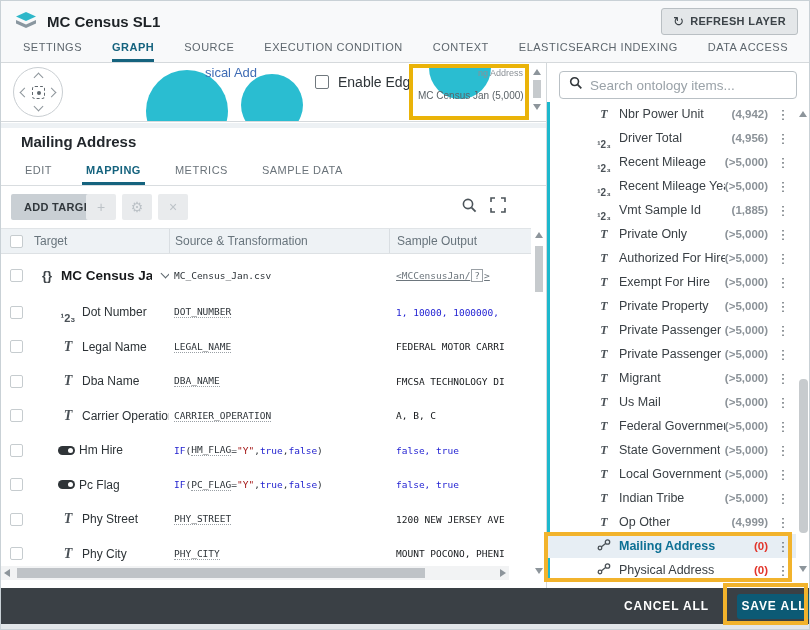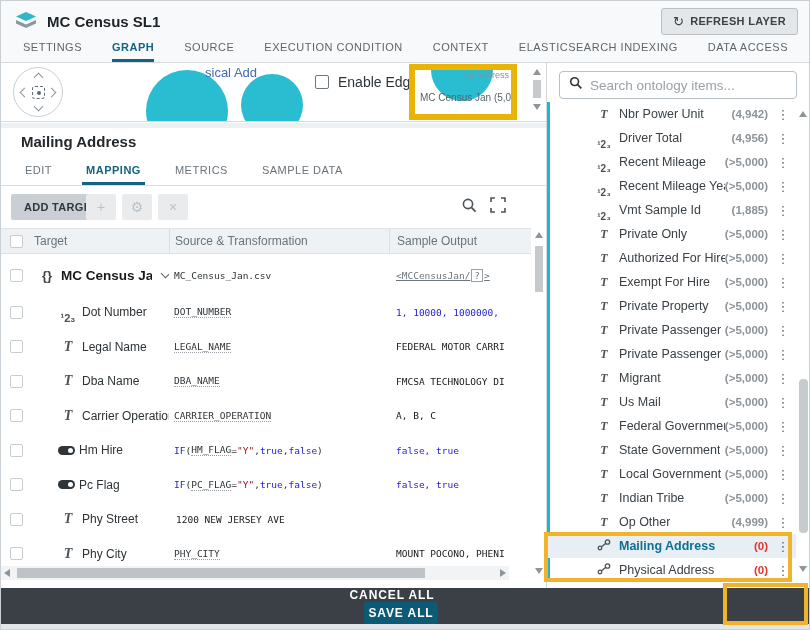--- a/index.html
+++ b/index.html
@@ -25,21 +25,21 @@
   .pan-control { position:absolute; left:12px; top:3px; width:50px; height:50px; border:1px solid #c9ced2; border-radius:50%; background:#fff; z-index:3; }
   .pc-chev { position:absolute; width:7px; height:7px; border-left:1.5px solid #8d959b; border-top:1.5px solid #8d959b; }
   .pc-up    { left:21px; top:6px;    transform:rotate(45deg); }
   .pc-down  { left:21px; bottom:6px; transform:rotate(225deg); }
   .pc-left  { left:7px;  top:21px;   transform:rotate(-45deg); }
   .pc-right { right:7px; top:21px;   transform:rotate(135deg); }
   .pc-focus { position:absolute; left:18px; top:18px; width:13px; height:13px; border:1.5px dashed #60686e; border-radius:3px; }
   .pc-focus::after { content:""; position:absolute; left:3.5px; top:3.5px; width:4px; height:4px; border-radius:50%; background:#60686e; }
   .ee-check { position:absolute; left:314px; top:11px; width:14px; height:14px; border:1.5px solid #70787e; border-radius:2px; background:#fff; cursor:pointer; }
   .ee-label { position:absolute; left:337px; top:10px; font-size:14px; color:#2e3438; }
-  .legend-panel { position:absolute; left:408px; top:0; width:108px; height:56px; border:6px solid #eab308; background:#fff; overflow:hidden; }
+  .legend-panel { position:absolute; left:408px; top:0; width:120px; height:56px; border:4px solid #eab308; background:#fff; overflow:hidden; }
   .legend-circle { position:absolute; left:16px; top:-31px; width:62px; height:62px; background:#2abdd1; border-radius:50%; }
   .legend-frag { position:absolute; right:2px; top:0; font-size:9px; color:#8b9197; white-space:nowrap; }
   .legend-item { position:absolute; left:5px; top:22px; font-size:10px; color:#5a6267; white-space:nowrap; }
   .gscroll { position:absolute; left:530px; top:2px; width:13px; height:54px; }
   .tri-up { width:0; height:0; border-left:4px solid transparent; border-right:4px solid transparent; border-bottom:6px solid #8d959b; }
   .tri-down { width:0; height:0; border-left:4px solid transparent; border-right:4px solid transparent; border-top:6px solid #8d959b; }
   .tri-left { width:0; height:0; border-top:4px solid transparent; border-bottom:4px solid transparent; border-right:6px solid #8d959b; }
   .tri-right { width:0; height:0; border-top:4px solid transparent; border-bottom:4px solid transparent; border-left:6px solid #8d959b; }
   .gscroll .tri-up { position:absolute; left:2px; top:3px; }
   .gscroll .thumb { position:absolute; left:2px; top:14px; width:8px; height:18px; background:#c6cacd; }
@@ -116,23 +116,23 @@
   .o-item.selected .o-name { color:#0d7094; font-weight:bold; }
   .o-count { margin-left:auto; font-size:11.5px; color:#8b9298; padding-right:4px; white-space:nowrap;font-weight:bold; }
   .o-count.red { color:#e2352b; }
   .o-kebab { width:22px; text-align:center; font-family:"DejaVu Sans", sans-serif; font-size:13px; color:#5f676d; cursor:pointer; flex:none; }
   .sscroll { position:absolute; left:249px; top:39px; width:15px; height:486px; }
   .sscroll .tri-up { position:absolute; left:3px; top:9px; }
   .sscroll .thumb { position:absolute; left:3px; top:277px; width:9px; height:154px; background:#c7cbce; border-radius:4px; }
   .sscroll .tri-down { position:absolute; left:3px; top:464px; }
 
   
-  .footer { position:absolute; left:0; top:587px; width:810px; height:36px; background:#3a4045; display:flex; align-items:center; justify-content:flex-end; z-index:5;flex-direction:column; }
+  .footer { position:absolute; left:0; top:587px; width:810px; height:36px; background:#3a4045; display:flex; align-items:center; justify-content:flex-end; z-index:5; }
   .cancel-btn { background:none; border:none; color:#fff; font-size:12px; font-weight:bold; letter-spacing:.9px; margin-right:28px; cursor:pointer; font-family:inherit; }
-  .save-btn { width:74px; height:25px; background:#0c5a75; border:none; border-radius:3px; color:#fff; font-size:12px; font-weight:bold; letter-spacing:.9px; margin-right:10px; cursor:pointer; font-family:inherit; }
+  .save-btn { width:74px; height:25px; background:#0c5a75; border:none; border-radius:3px; color:#fff; font-size:12px; font-weight:bold; letter-spacing:.9px; cursor:pointer; font-family:inherit; }
   .bottom-strip { position:absolute; left:0; top:623px; width:810px; height:7px; background:#e2e6e9; }
   .hl-box { position:absolute; border:4px solid #f2b32c; z-index:20; pointer-events:none; }
   .hl1 { left:543px; top:531px; width:248px; height:50px; }
   .hl2 { left:722px; top:582px; width:85px; height:42px; }
 </style>
 </head>
 <body>
 
 <div class="app">
 
@@ -366,20 +366,23 @@
         </div>
         <div class="trow">
           <span class="cell c0">
             <span class="cb"></span>
           </span>
           <span class="cell c1">
             <span class="indent-prop"></span>
             <span class="ticon icon-text">T</span>
             <span class="tlabel">Phy Street</span>
           </span>
+          <span class="cell c2">
+            <span class="src-field">PHY_STREET</span>
+          </span>
           <span class="cell c3">
             <span class="smp-dark">1200 NEW JERSEY AVE</span>
           </span>
         </div>
         <div class="trow">
           <span class="cell c0">
             <span class="cb"></span>
           </span>
           <span class="cell c1">
             <span class="indent-prop"></span>

